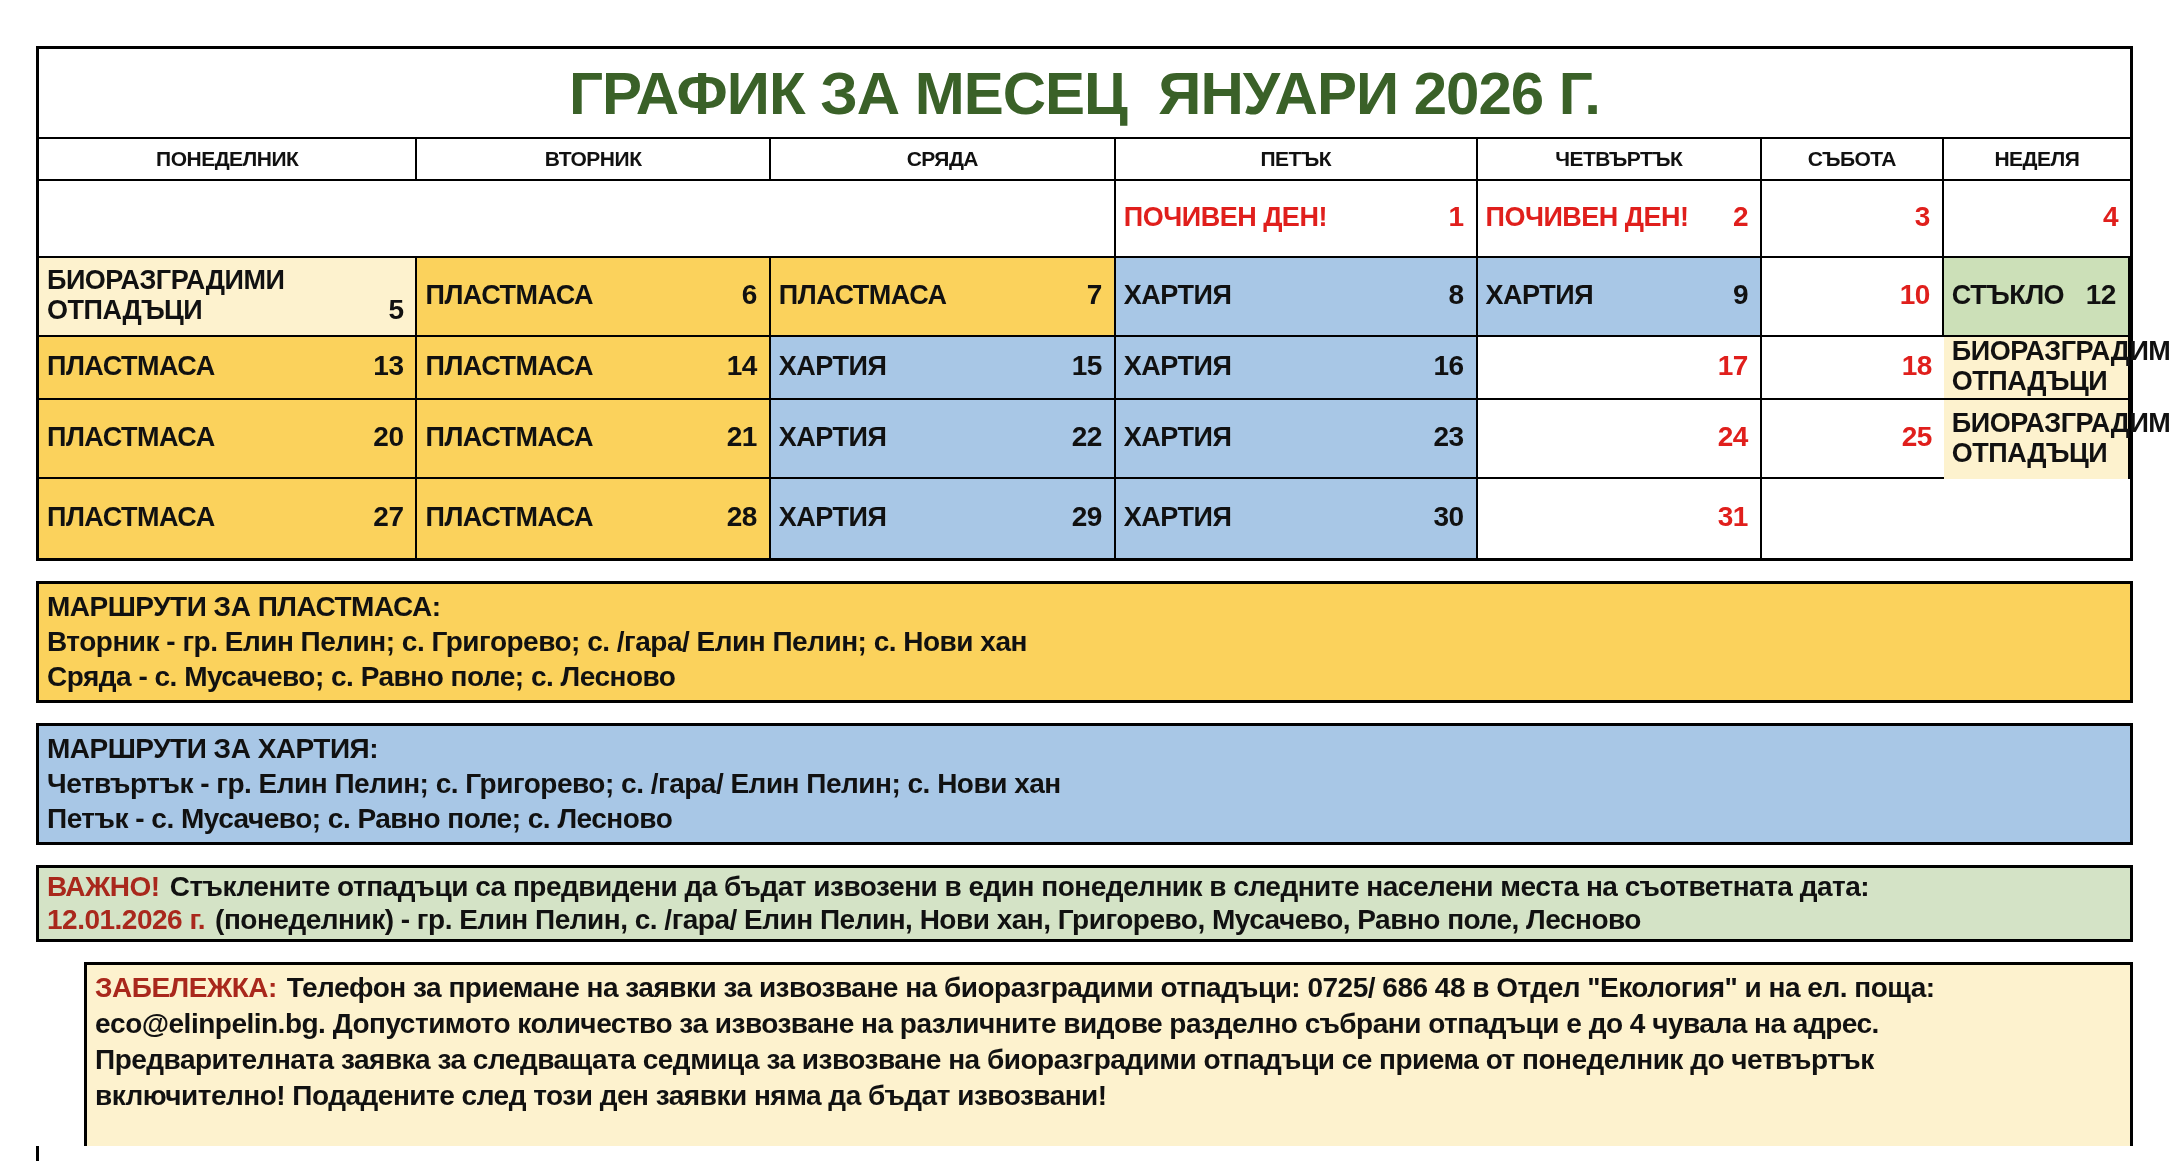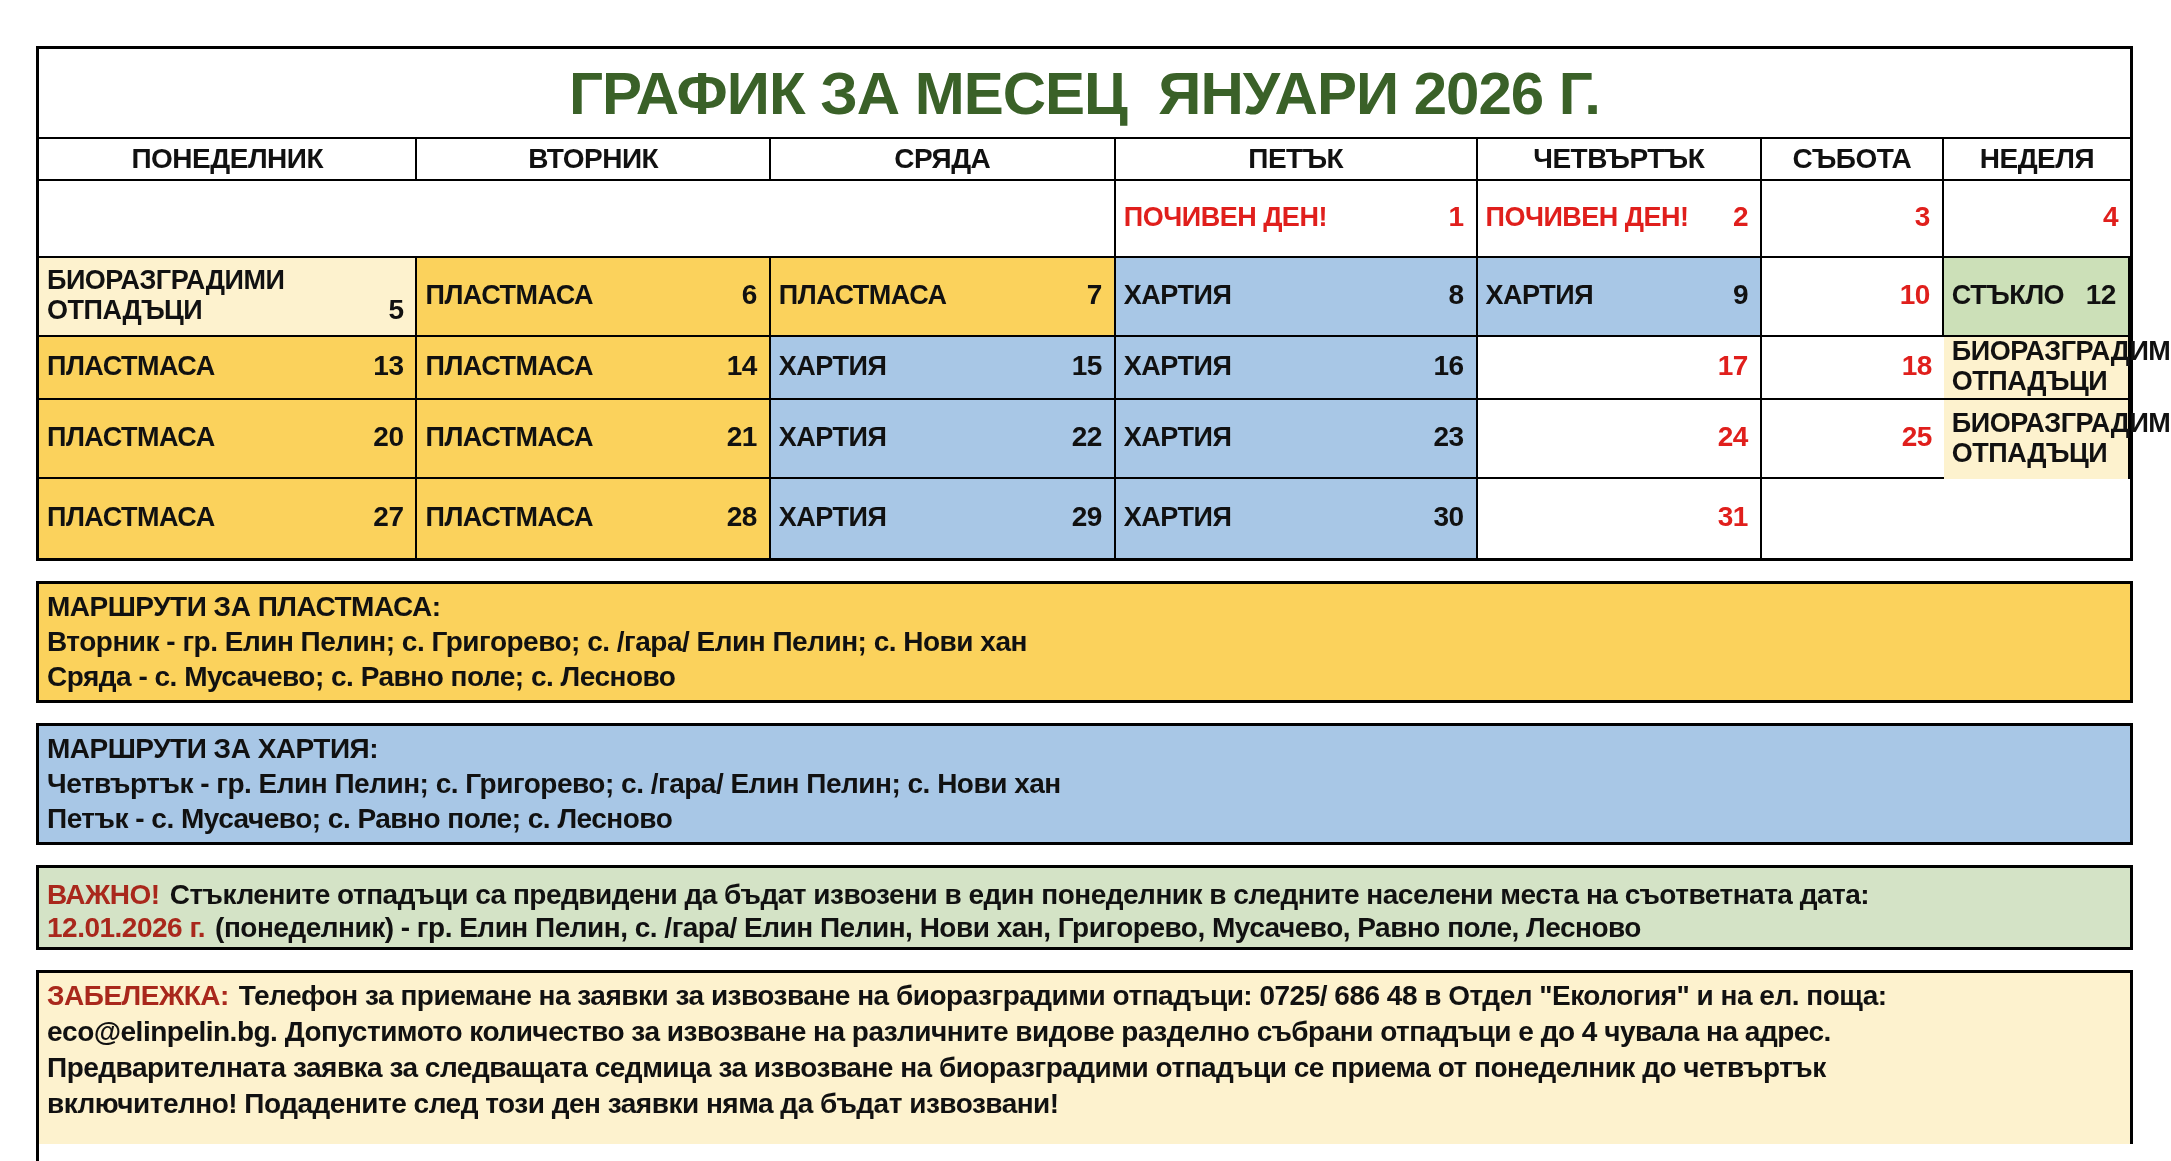--- a/index.html
+++ b/index.html
@@ -31,21 +31,21 @@
     color:var(--title-green);font-size:60px;white-space:pre;letter-spacing:-1px;
   }
   .grid{
     display:grid;
     grid-template-columns:18.1% 16.9% 16.5% 17.3% 13.6% 8.7% 8.9%;
     grid-template-rows:42px 77px 79px 63px 79px 79px;
   }
   .hcell{
     border-right:2px solid var(--line);border-bottom:2px solid var(--line);
     display:flex;align-items:center;justify-content:center;
-    font-size:28px;
+    font-size:21px;
   }
   .cell{
     border-right:2px solid var(--line);border-bottom:2px solid var(--line);
     display:flex;flex-direction:column;justify-content:center;
     padding:4px 12px 7px 8px;box-sizing:border-box;
     font-size:27px;line-height:30px;
   }
   .last-col{border-right:none;}
   .last-row{border-bottom:none;}
   .cell-inner{display:flex;align-items:flex-end;width:100%;}
@@ -63,22 +63,22 @@
 
   
   .box{
     border:3px solid var(--line);
     margin-top:20px;
     padding:5px 10px 6px 8px;
     font-size:28px;line-height:35px;
   }
   .box-yellow{background:var(--yellow);}
   .box-blue{background:var(--blue);}
-  .box-green{background:var(--green-box);line-height:33px;padding-top:10px;padding-bottom:3px;}
-  .box-cream{background:var(--cream);line-height:36px;border-bottom:none;padding-bottom:22px;}
+  .box-green{background:var(--green-box);line-height:33px;padding-top:2px;padding-bottom:3px;}
+  .box-cream{background:var(--cream);line-height:36px;border-bottom:none;padding-bottom:32px;margin-left:48px;}
   .red-label{color:var(--red-dark);margin-right:10px;}
   .note-tail{border-left:3px solid var(--line);height:30px;width:0;}
 </style>
 </head>
 <body>
 
 <div class="page">
 
   <div class="calendar">
     <div class="title-row">ГРАФИК ЗА МЕСЕЦ  ЯНУАРИ 2026 Г.</div>

